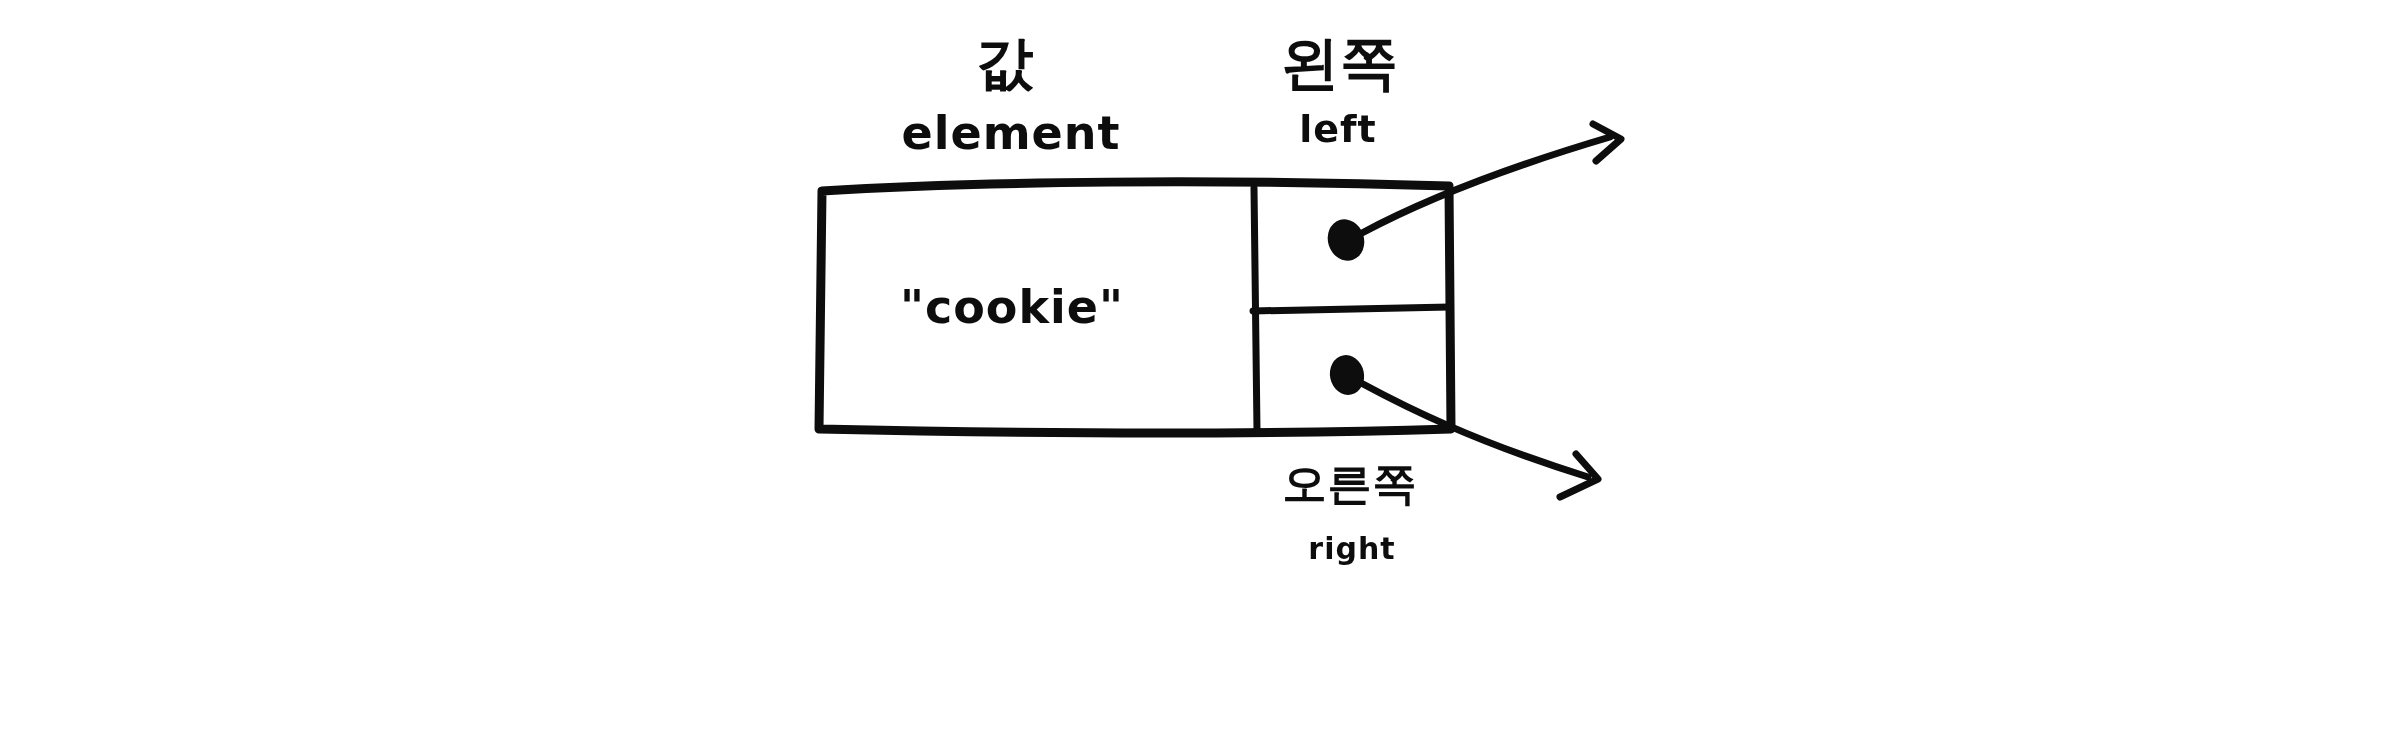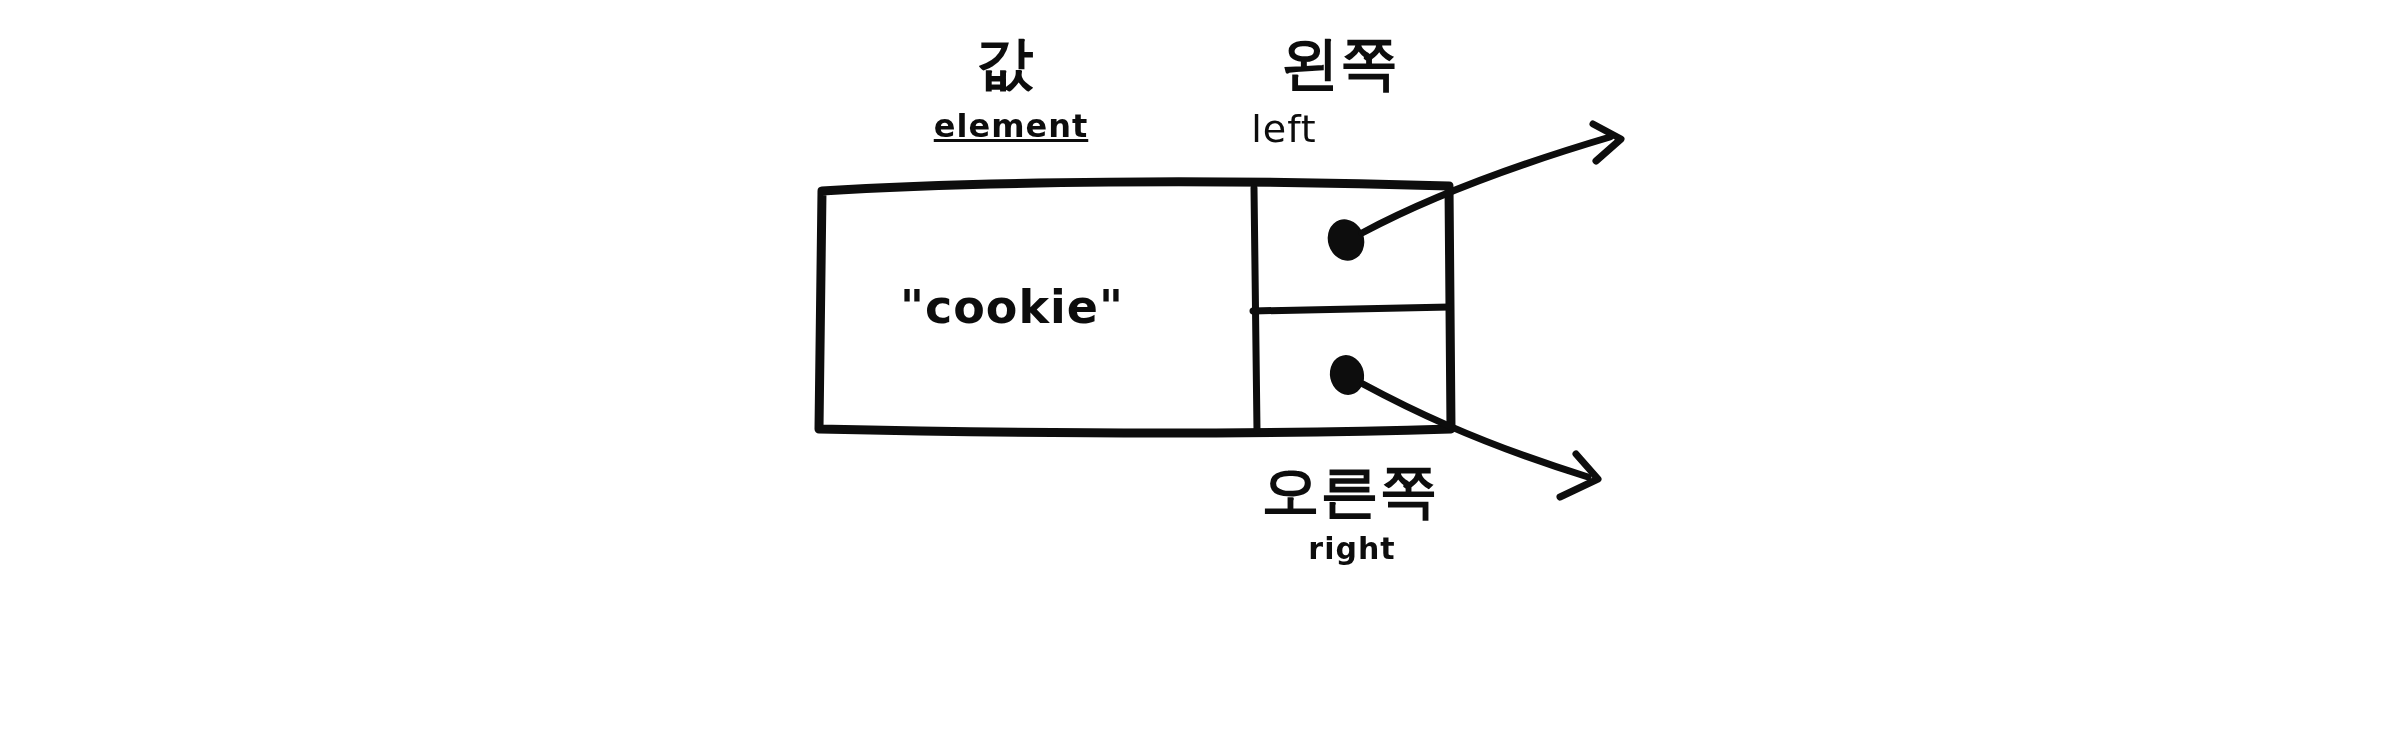--- a/index.html
+++ b/index.html
@@ -26,24 +26,24 @@
     position: absolute;
     transform: translateX(-50%);
     color: #0d0d0d;
     font-weight: bold;
     white-space: nowrap;
     line-height: 1;
     text-align: center;
     letter-spacing: 1px;
   }
   .label-ko-value   { left: 1005px; top: 34px;  font-size: 58px; }
-  .label-en-value   { left: 1011px; top: 110px; font-size: 32px; font-weight: 600; text-decoration: underline; }
+  .label-en-value   { left: 1011px; top: 110px; font-size: 46px; font-weight: 600; }
   .label-ko-left    { left: 1340px; top: 34px;  font-size: 58px; }
-  .label-en-left    { left: 1284px; top: 110px; font-size: 38px; font-weight: 400; text-align: right; }
-  .label-ko-right   { left: 1350px; top: 462px; font-size: 58px; }
+  .label-en-left    { left: 1338px; top: 110px; font-size: 38px; font-weight: 700; text-align: right; }
+  .label-ko-right   { left: 1350px; top: 462px; font-size: 44px; }
   .label-en-right   { left: 1352px; top: 534px; font-size: 30px; font-weight: 600; }
   .label-cookie     { left: 1012px; top: 284px; font-size: 46px; font-weight: 600; }
   .label-caption    { left: 1145px; top: 642px; font-size: 54px; letter-spacing: 3px; }
 </style>
 </head>
 <body>
 
 <div class="stage">
 
   <svg class="sketch-svg" viewBox="0 0 2400 735" fill="none" stroke="#0d0d0d" stroke-linecap="round" stroke-linejoin="round">

